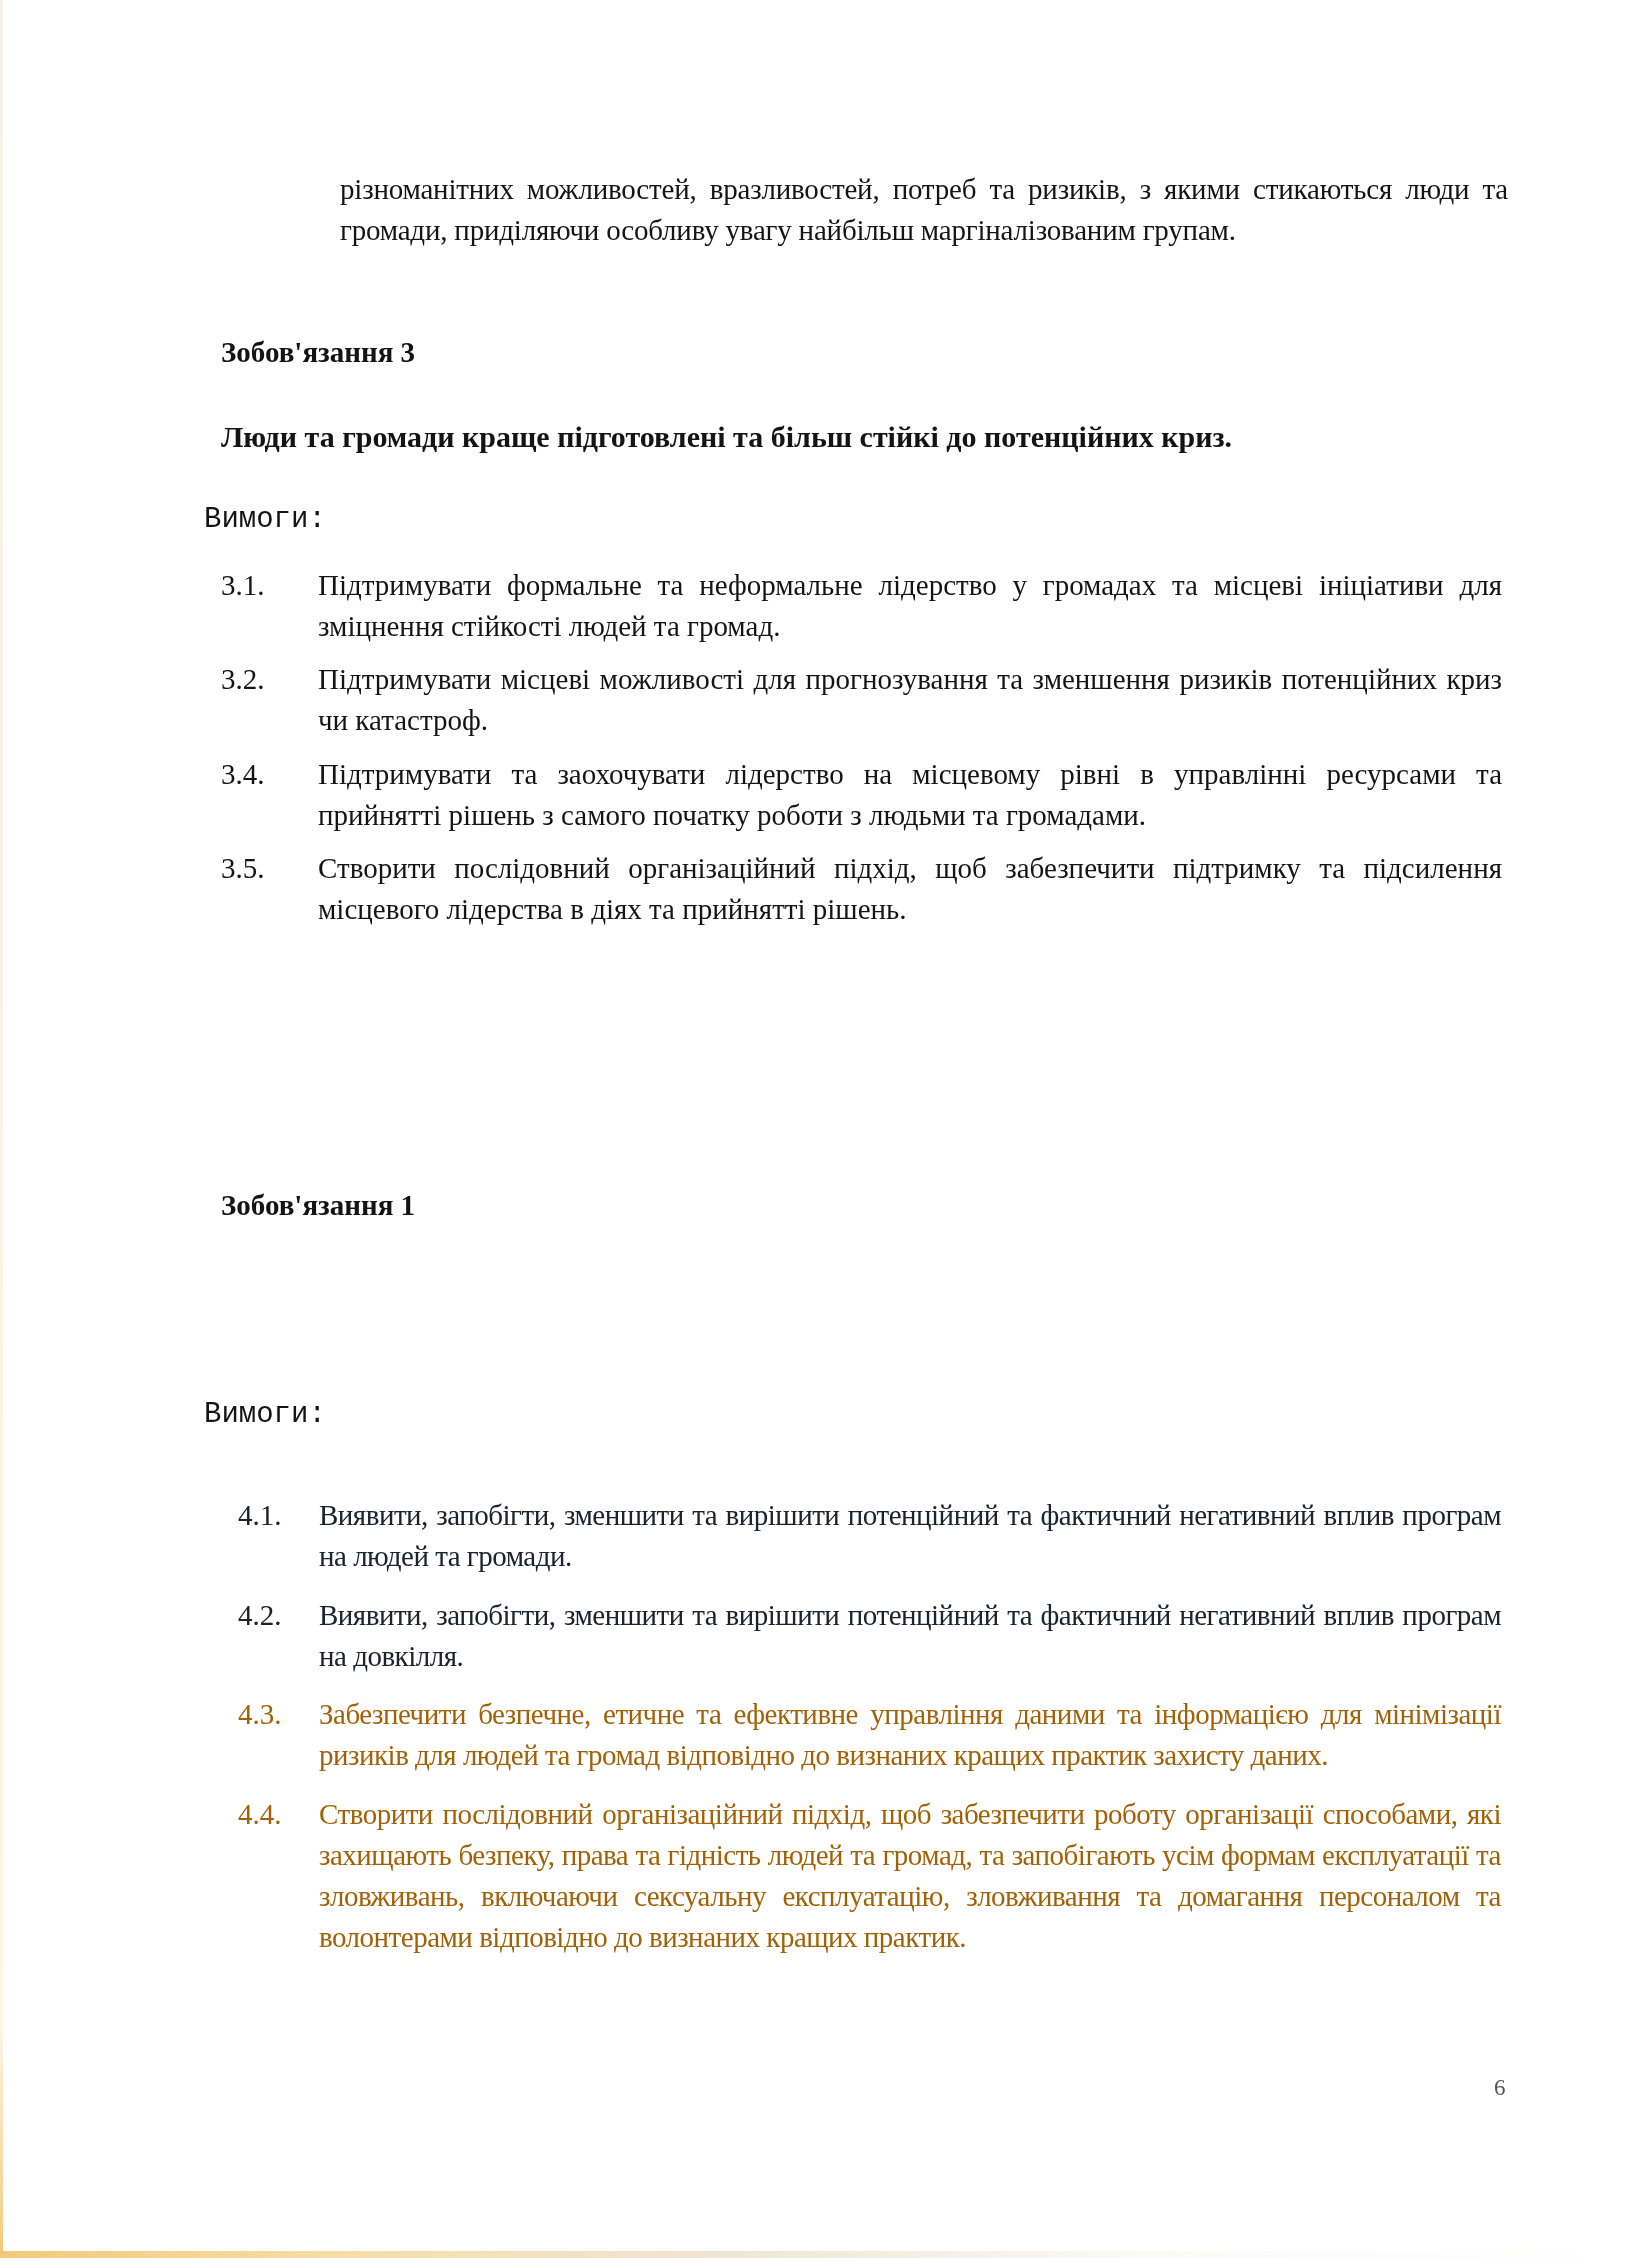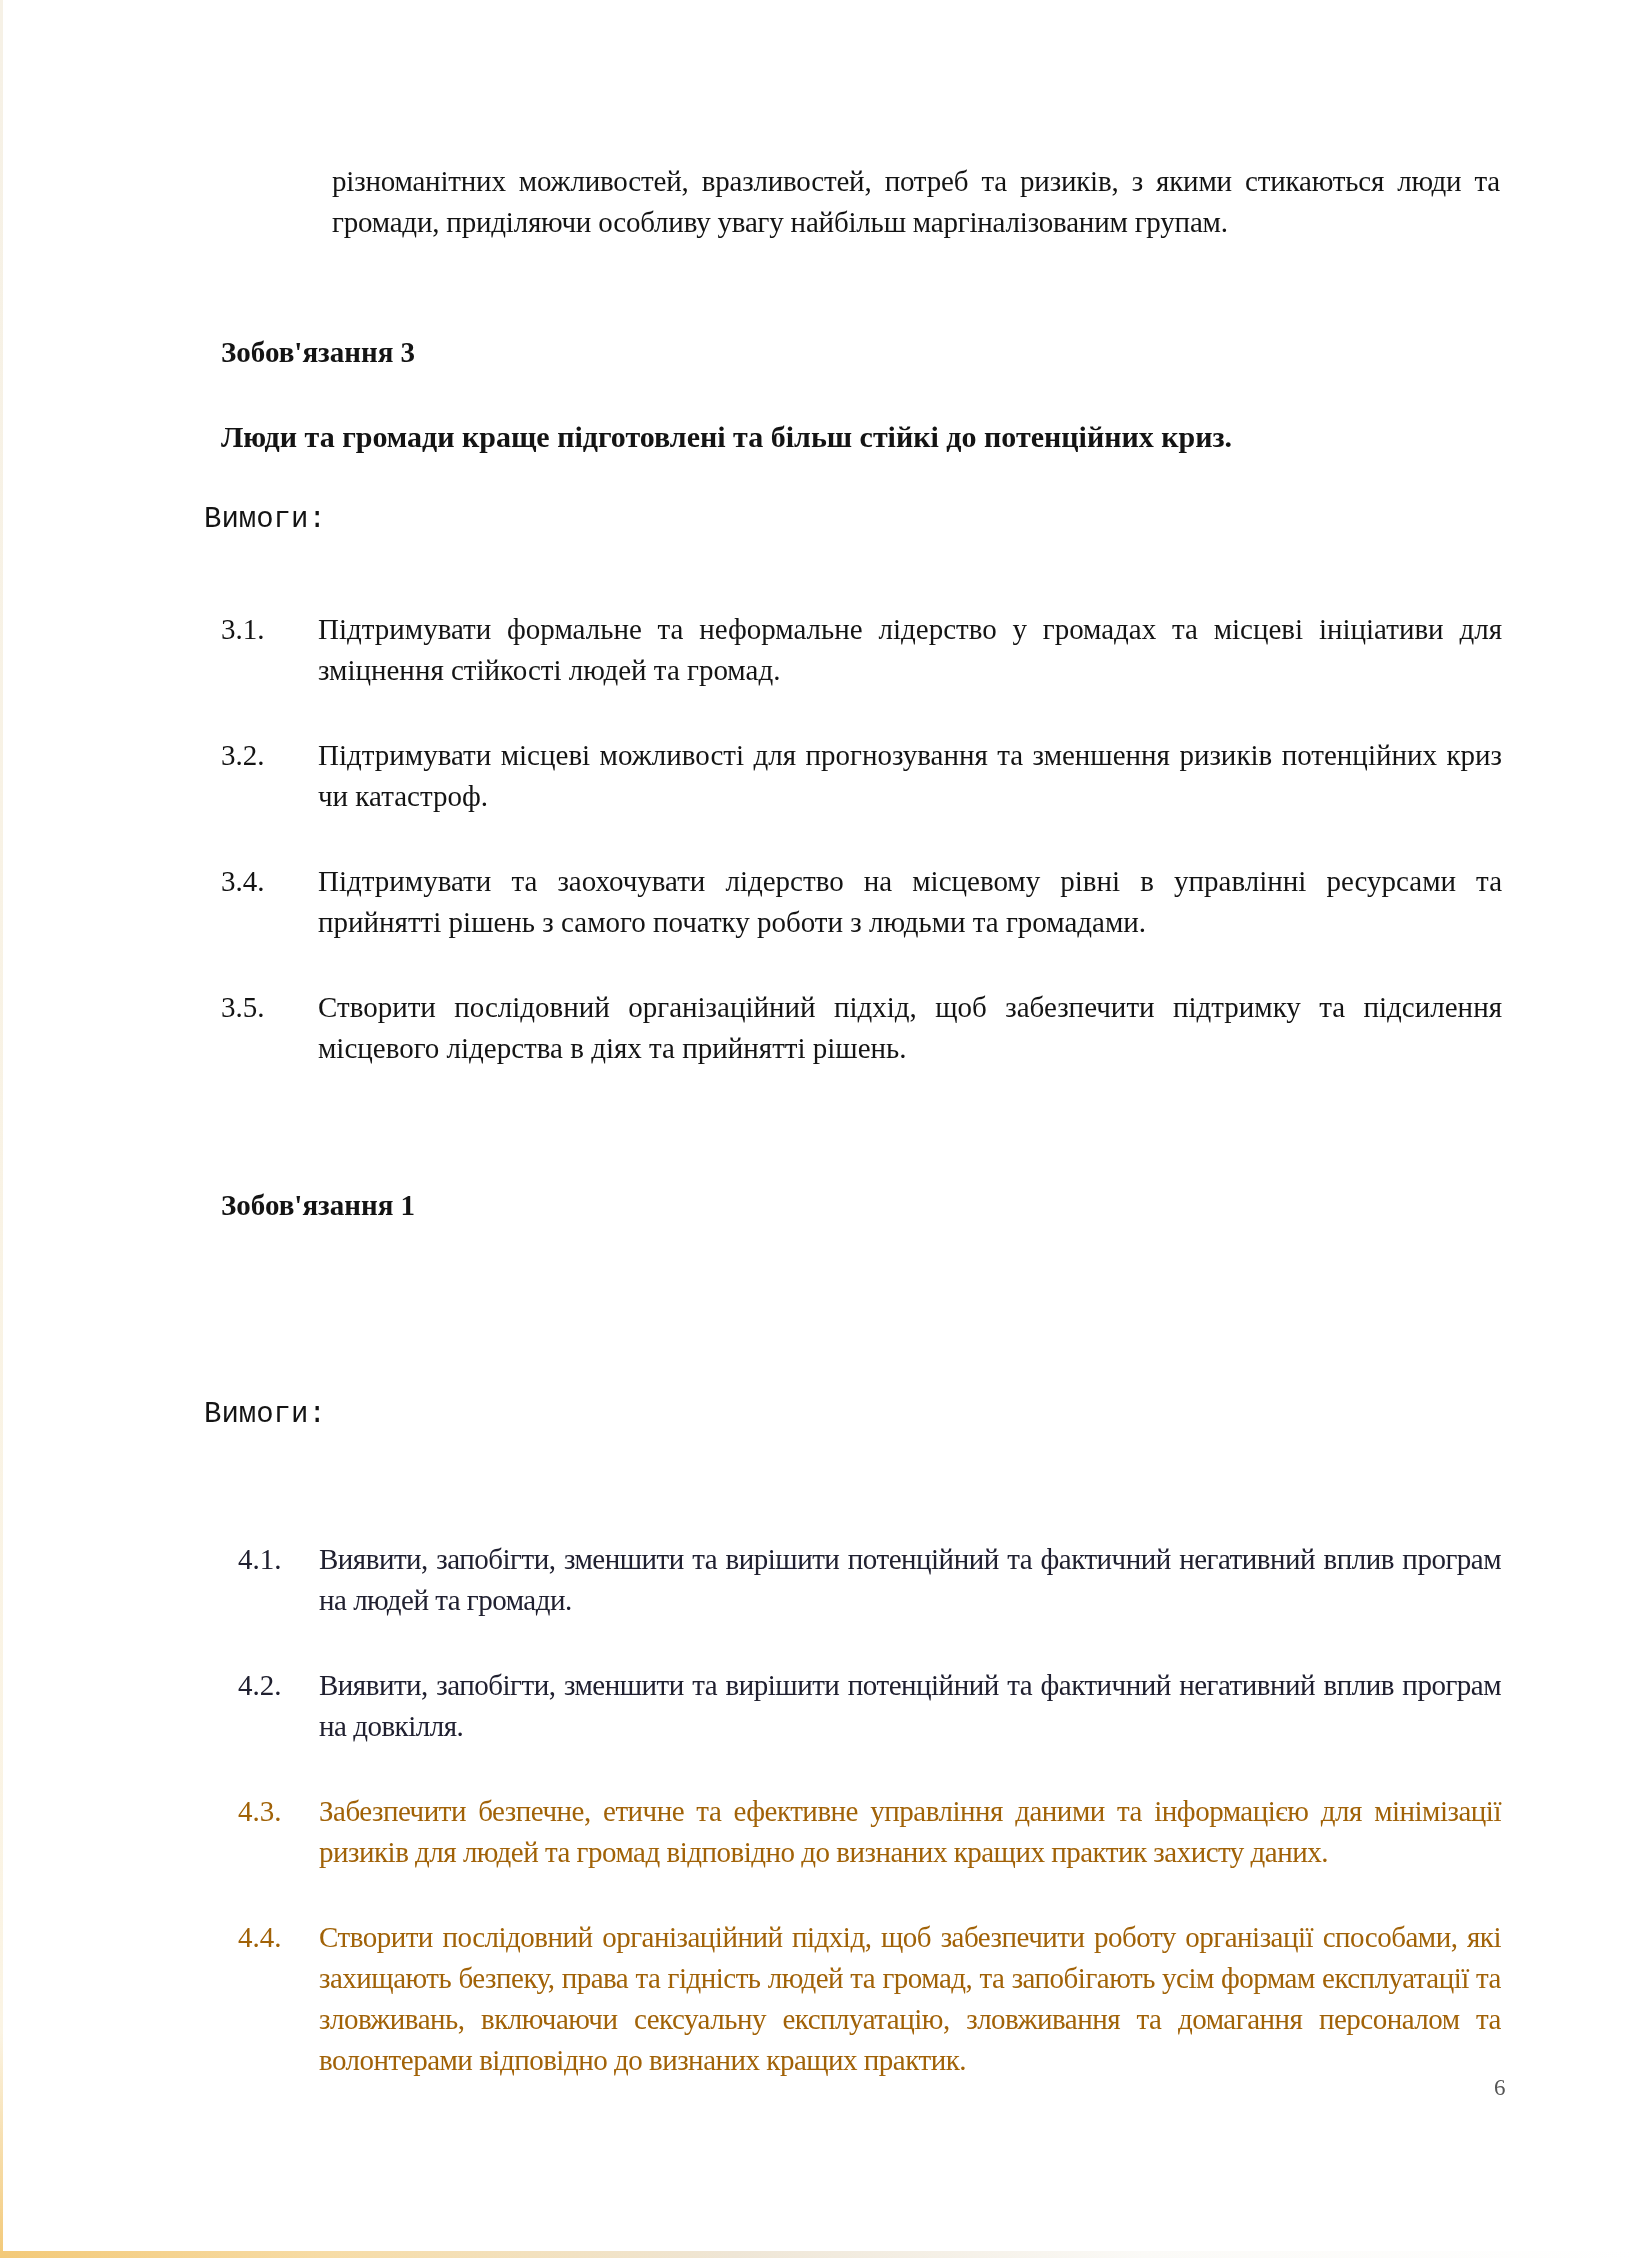--- a/index.html
+++ b/index.html
@@ -80,21 +80,20 @@
     padding: 0;
     list-style: none;
   }
   .list-3 { left: 221px; top: 565px; width: 1281px; }
   .list-4 { left: 238px; top: 1495px; width: 1263px; color: #202030; }
   .list li {
     position: relative;
     font-size: 29px;
     line-height: 41px;
     margin-bottom: 12.4px;
-    margin-top: 44px;
   }
   .list-3 li { padding-left: 97px; }
   .list-4 li { padding-left: 81px; margin-bottom: 17.6px; }
   .list li .num {
     position: absolute;
     left: 0;
     top: 0;
   }
   .list li .body {
     display: block;
@@ -110,21 +109,21 @@
     font-size: 23px;
     color: #555555;
   }
 </style>
 </head>
 <body>
 
 <div class="page">
   <div class="scan-edge-left"></div>
 
-  <p class="text intro" style="margin:0">різноманітних можливостей, вразливостей, потреб та ризиків, з якими стикаються люди та громади, приділяючи особливу увагу найбільш маргіналізованим групам.</p>
+  <p class="text intro" style="margin:8px">різноманітних можливостей, вразливостей, потреб та ризиків, з якими стикаються люди та громади, приділяючи особливу увагу найбільш маргіналізованим групам.</p>
 
   <div class="heading" style="top:332px">Зобов'язання 3</div>
   <div class="title" style="top:416px">Люди та громади краще підготовлені та більш стійкі до потенційних криз.</div>
   <div class="req-label" style="top:499px">Вимоги:</div>
 
   <ul class="list list-3">
     <li>
       <span class="num">3.1.</span>
       <span class="body">Підтримувати формальне та неформальне лідерство у громадах та місцеві ініціативи для зміцнення стійкості людей та громад.</span>
     </li>

